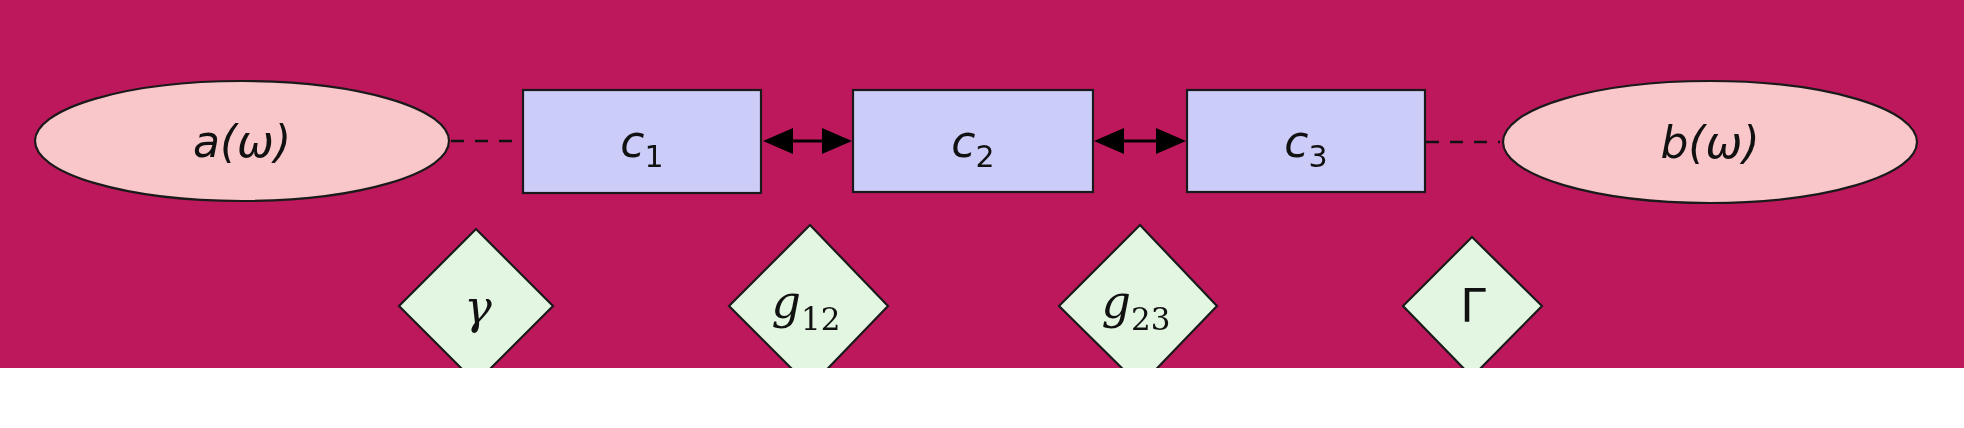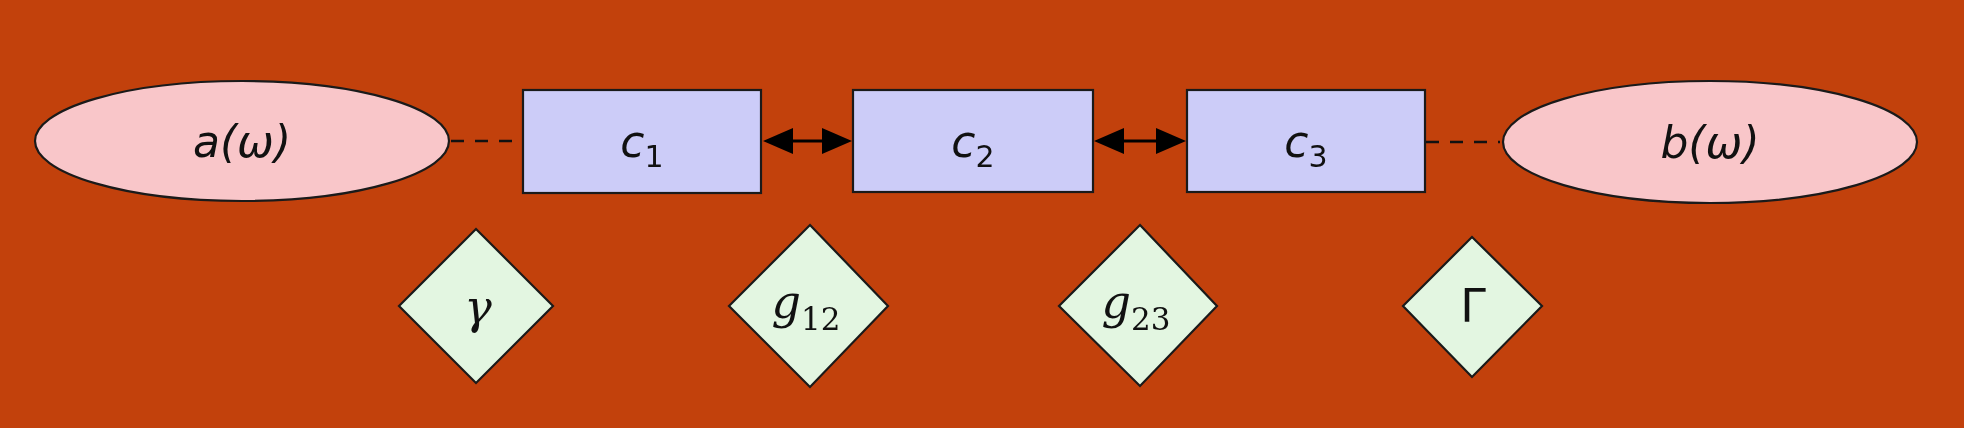--- a/index.html
+++ b/index.html
@@ -1,20 +1,20 @@
 <!DOCTYPE html>
 <html><head>
 <meta charset="utf-8">
 <style>
   html, body { margin: 0; padding: 0; background: #ffffff; }
   .stage {
     position: relative;
     width: 1964px;
-    height: 428px;
-    background: #c2410c;
+    height: 368px;
+    background: #be185d;
     overflow: hidden;
     font-family: "DejaVu Sans", sans-serif;
   }
   svg { display: block; }
 
   .shape { stroke: #1a1a1a; stroke-width: 2.2; }
   .edge-dash { stroke: #111111; stroke-width: 2.5; stroke-dasharray: 13 11; }
   .arrow-shaft { stroke: #000000; stroke-width: 3; }
   .arrow-head { fill: #000000; stroke: none; }
 

